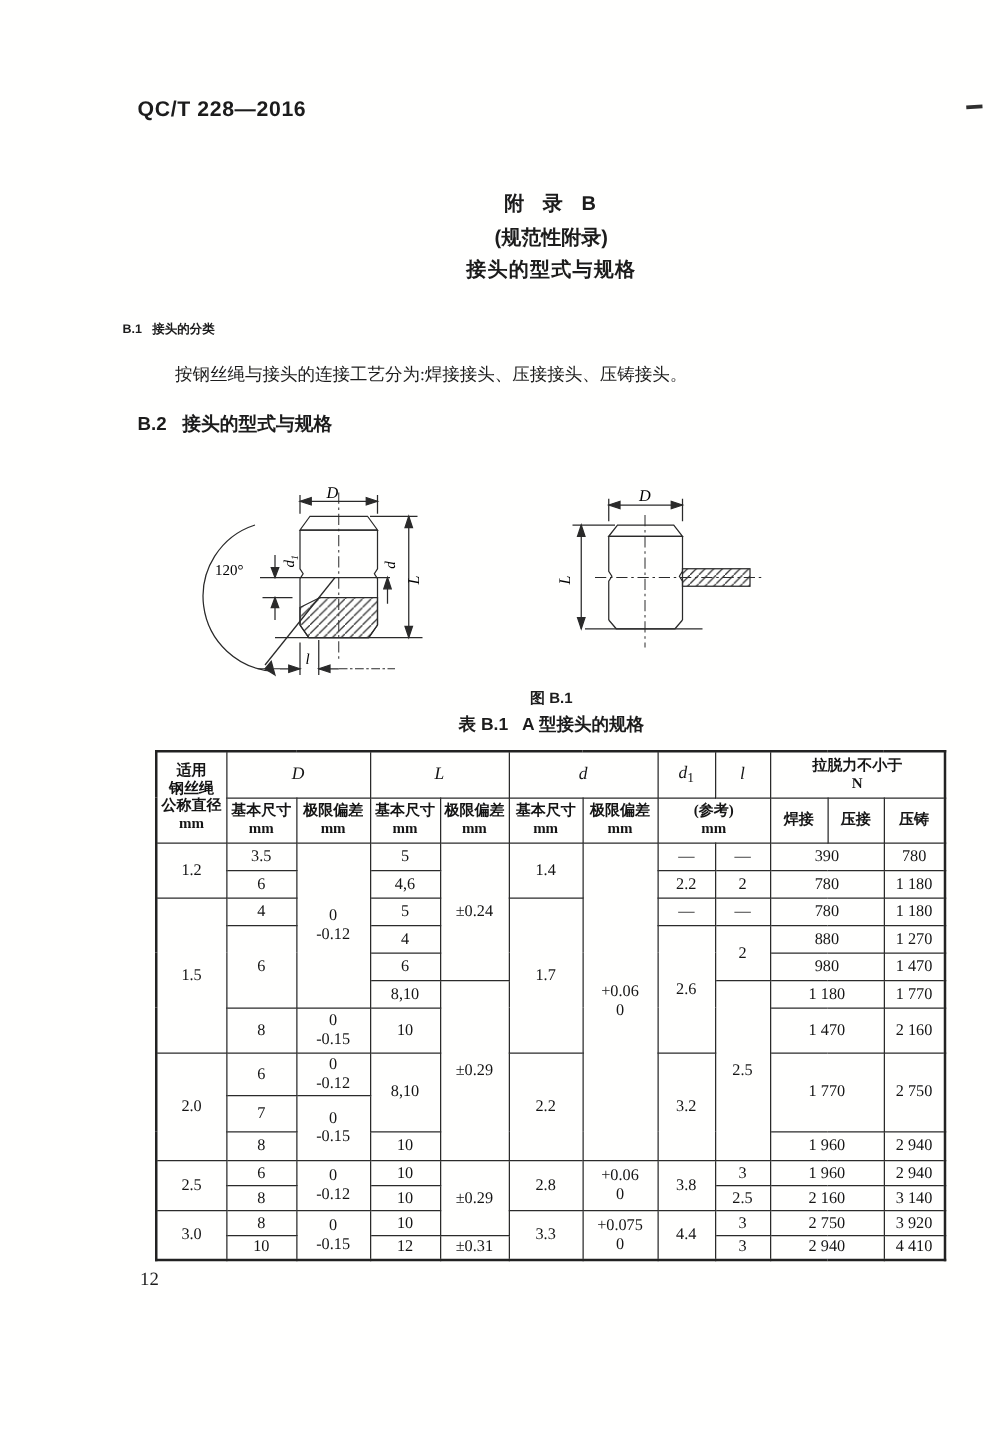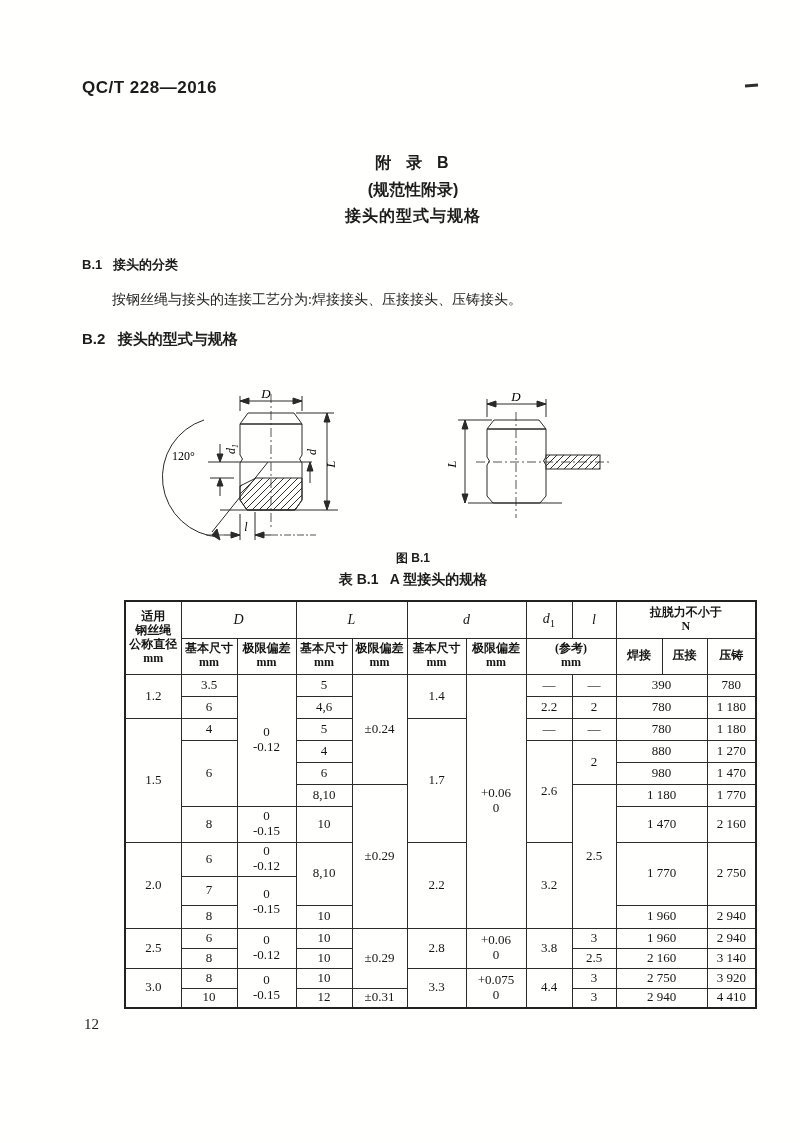--- a/index.html
+++ b/index.html
@@ -1,29 +1,29 @@
 <!DOCTYPE html>
 <html><head>
 <meta charset="utf-8">
 <style>
   html,body{margin:0;padding:0;}
   body{background:#ffffff;}
   .page{position:relative;width:800px;height:1143px;background:#fffffe;overflow:hidden;
         font-family:"Liberation Serif",serif;color:#1c1c1c;}
-  .abs{position:absolute;}
+  .abs{position:absolute;margin-left:28px;}
   .hei{font-family:"Liberation Sans",sans-serif;font-weight:bold;}
   .pre{white-space:pre;}
   .preline{white-space:pre-line;}
   .center{left:13px;width:800px;text-align:center;}
   
   .docnum{left:82px;top:78px;font-size:17px;letter-spacing:.5px;}
   .apx-title{top:153px;font-size:16px;letter-spacing:2px;}
   .apx-note{top:180px;font-size:16px;}
   .apx-subject{top:206px;font-size:16px;letter-spacing:1px;}
-  .h-b1{left:82px;top:256px;font-size:13px;}
+  .h-b1{left:70px;top:256px;font-size:10px;}
   .p-b1{left:112px;top:291px;font-size:14px;}
   .h-b2{left:82px;top:330px;font-size:15px;}
   .p-b21{left:82px;top:368px;font-size:15px;}
   .p-b21 .no{font-family:"Liberation Sans",sans-serif;font-weight:bold;margin-right:10px;}
   .figcap{top:550px;font-size:12px;}
   .tabcap{top:571px;font-size:14px;}
   .pageno{left:84px;top:1016px;font-size:15px;}
   .mark{left:745px;top:84px;width:13px;height:3px;background:#2f2f2f;transform:rotate(-4deg);}
   
   table.spec{position:absolute;left:81px;top:600px;border-collapse:collapse;table-layout:fixed;

